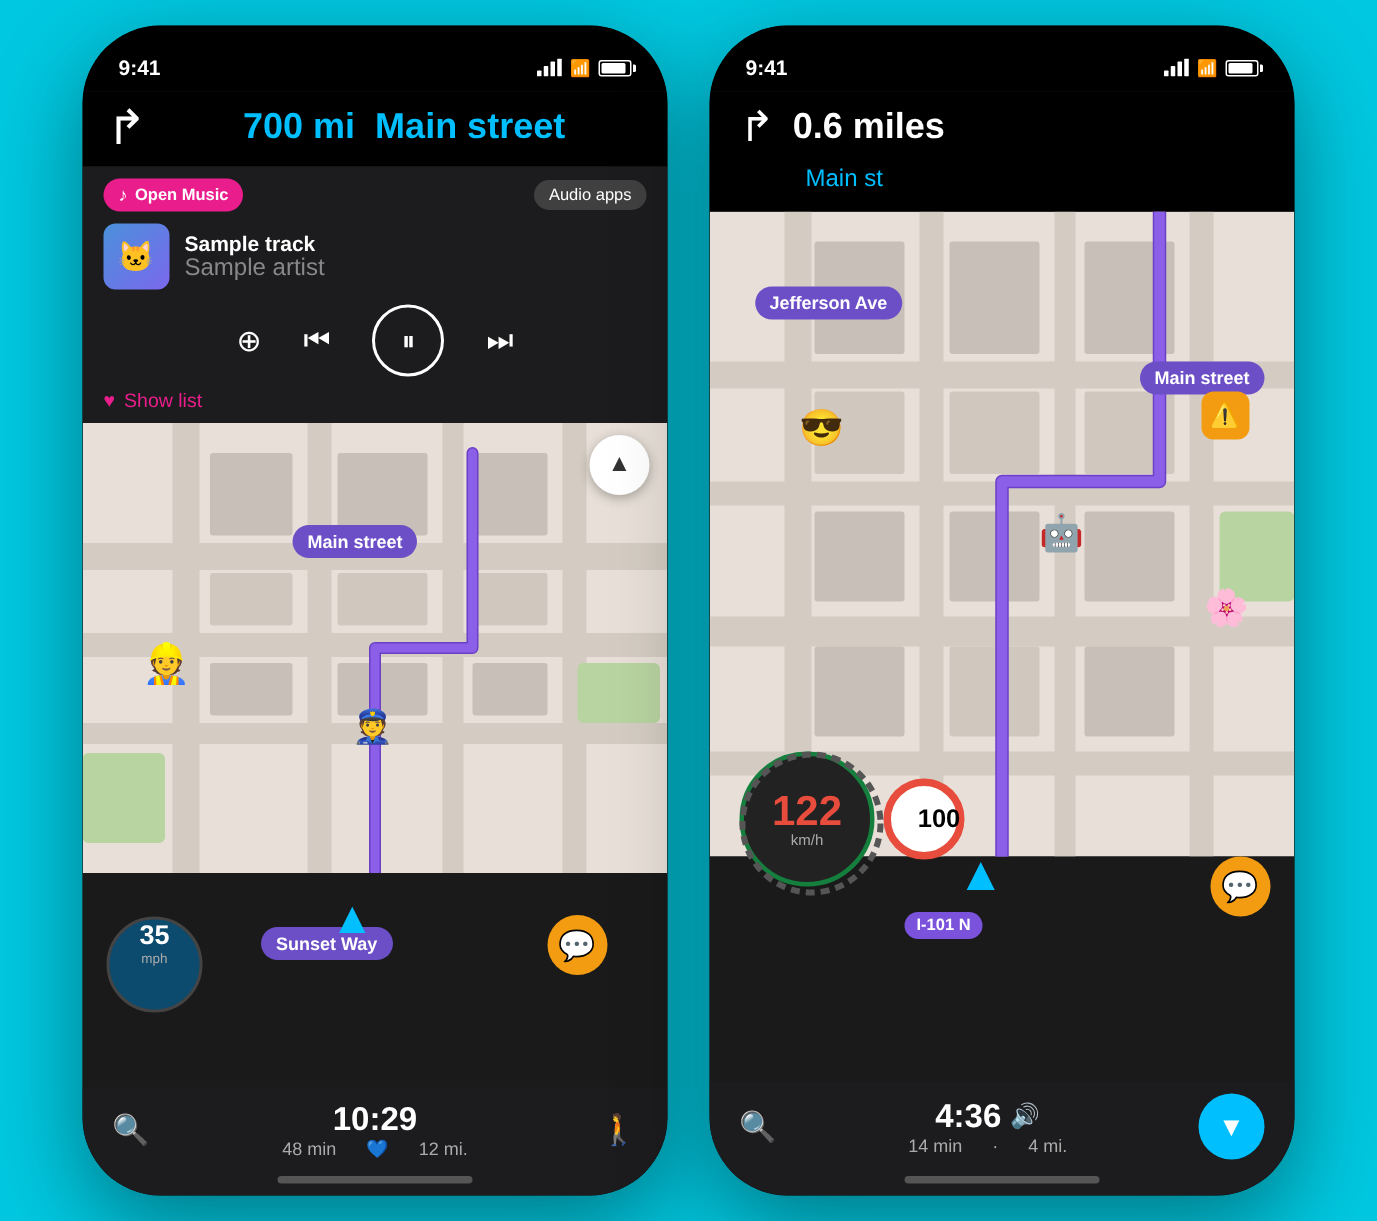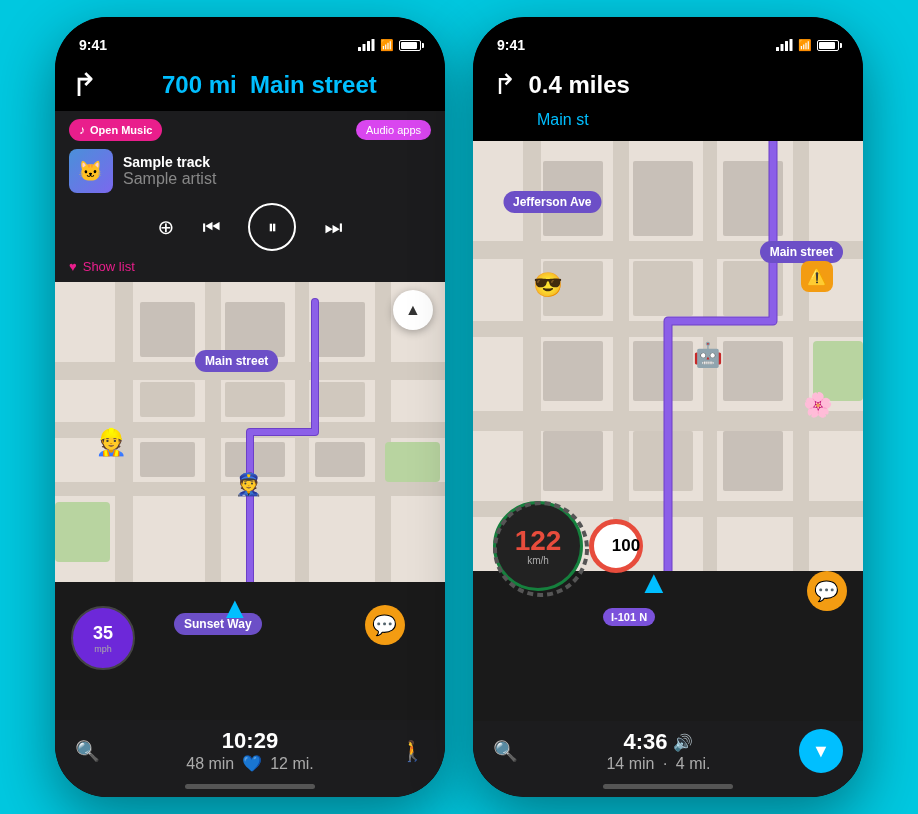--- a/index.html
+++ b/index.html
@@ -108,21 +108,21 @@
       font-size: 11px;
       font-weight: 600;
       padding: 4px 10px;
       border-radius: 12px;
       display: flex;
       align-items: center;
       gap: 5px;
     }
     .music-note { font-size: 12px; }
     .audio-apps-btn {
-      background: #d946ef;
+      background: #404040;
       color: #fff;
       font-size: 11px;
       padding: 4px 10px;
       border-radius: 12px;
     }
 
     .track-row {
       display: flex;
       align-items: center;
       gap: 10px;
@@ -167,28 +167,27 @@
       color: #e91e8c;
       font-size: 13px;
       font-weight: 500;
     }
 
     
     .speed-badge {
       position: absolute;
       bottom: 50px;
       left: 16px;
-      background: #6d28d9;
+      background: #0c4a6e;
       border-radius: 50%;
       width: 64px;
       height: 64px;
       display: flex;
       flex-direction: column;
       align-items: center;
-      justify-content: center;
       color: #fff;
       font-size: 20px;
       font-weight: 700;
       border: 2px solid #444;
     }
     .speed-unit { font-size: 9px; font-weight: 400; color: #aaa; }
 
     
     .scroll-up-btn {
       position: absolute;
@@ -209,21 +208,21 @@
     .bottom-bar {
       background: #1c1c1e;
       padding: 8px 20px 24px;
       display: flex;
       align-items: center;
       justify-content: space-between;
     }
     .bottom-icon { color: #fff; font-size: 20px; }
     .bottom-time { text-align: center; }
     .time-display { color: #fff; font-size: 22px; font-weight: 700; }
-    .eta-info { color: #aaa; font-size: 16px; display: flex; align-items: center; gap: 8px; }
+    .eta-info { color: #aaa; font-size: 12px; display: flex; align-items: center; gap: 20px; }
 
     
     .phone1 .phone-screen {
       display: flex;
       flex-direction: column;
     }
     .phone1 .map-container {
       flex: 1;
       position: relative;
       overflow: hidden;
@@ -452,21 +451,21 @@
         <span class="wifi-icon">📶</span>
         <div class="battery-icon">
           <div class="battery-fill"></div>
         </div>
       </div>
     </div>
 
     <div class="nav-header" style="padding:10px 20px 12px;">
       <div class="nav-top-row">
         <span class="turn-arrow" style="font-size:28px;">↱</span>
-        <span class="nav-distance-large" style="font-size:24px;font-weight:700;color:#fff;">0.4 miles</span>
+        <span class="nav-distance-large" style="font-size:24px;font-weight:700;color:#fff;">0.6 miles</span>
       </div>
       <div style="margin-left:44px;">
         <span style="color:#00bfff; font-size:16px; font-weight:500;">Main st</span>
       </div>
     </div>
 
     <div style="flex:1; position:relative; overflow:hidden;">
 
       <svg width="390" height="430" viewBox="0 0 390 430" style="position:absolute;top:0;left:0;">
         <rect width="390" height="430" fill="#e8e0d8"></rect>

